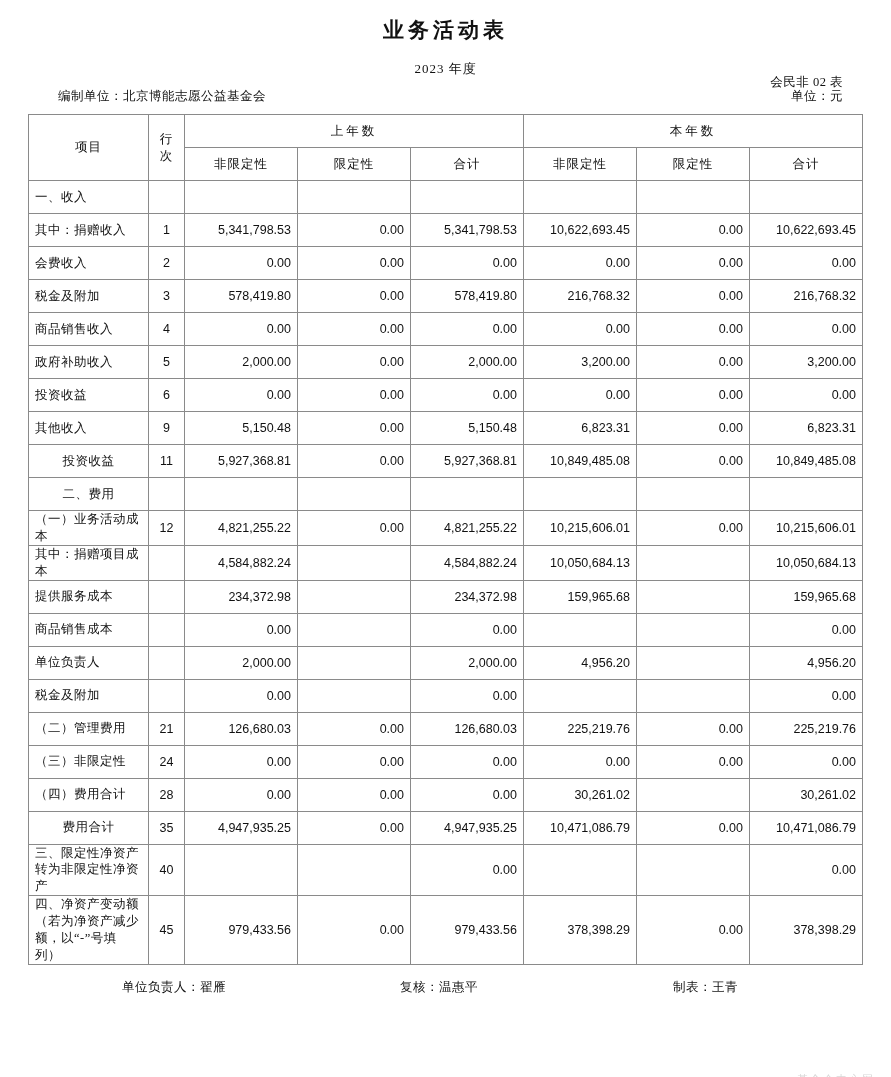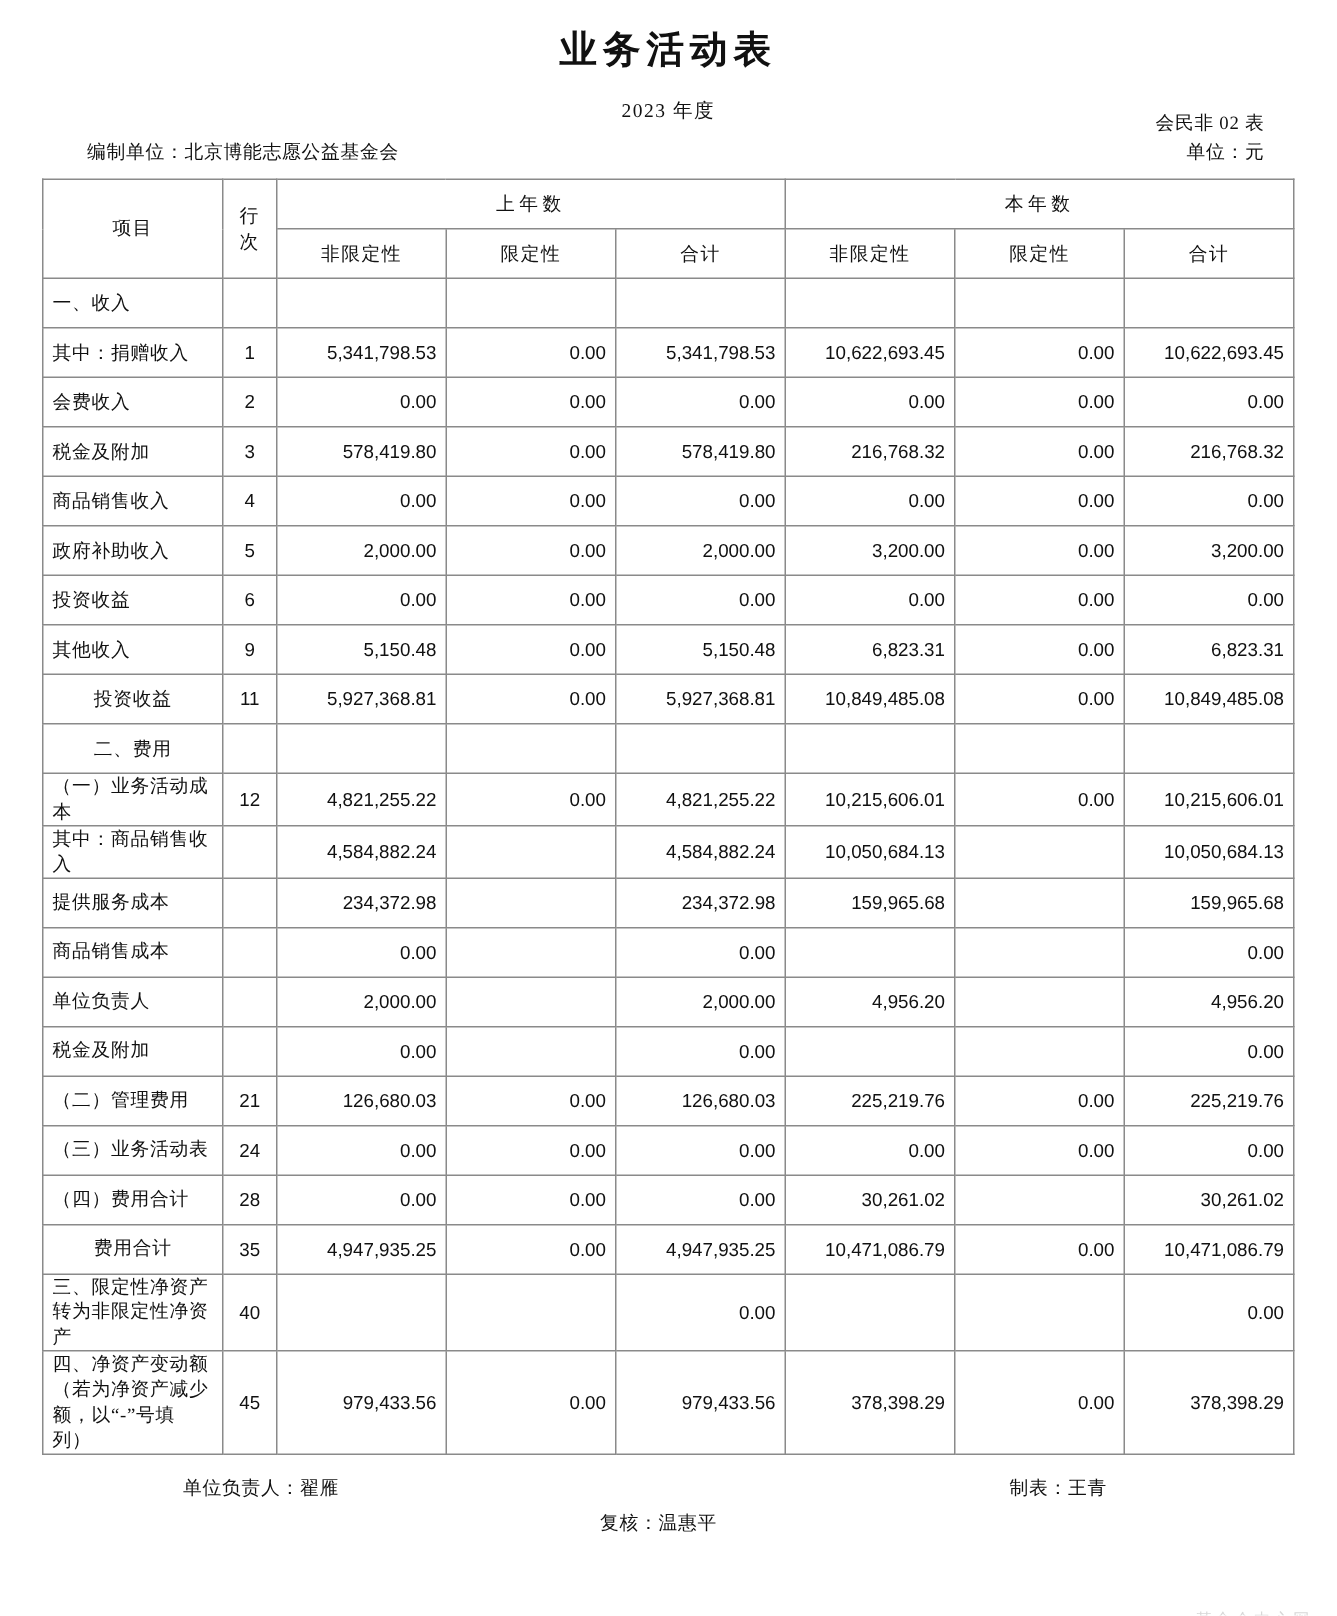--- a/index.html
+++ b/index.html
@@ -16,21 +16,21 @@
   }
   .page {
     position: relative;
     width: 891px;
     height: 1077px;
     box-sizing: border-box;
     padding: 0;
   }
   .doc-title {
     text-align: center;
-    font-size: 25px;
+    font-size: 21px;
     font-weight: bold;
     letter-spacing: 4px;
     margin-top: 16px;
     font-family: Liberation Mono, monospace;
   }
   .doc-period {
     text-align: center;
     font-size: 13px;
     margin-top: 16px;
     letter-spacing: 1px;
@@ -116,21 +116,21 @@
     height: 24px;
     margin-top: 14px;
     font-size: 12.5px;
   }
   .footer span {
     position: absolute;
     white-space: nowrap;
     letter-spacing: 0.5px;
   }
   .f1 { left: 122px; }
-  .f2 { left: 400px; margin-top: 23px; }
+  .f2 { left: 400px; }
   .f3 { left: 673px; }
   .watermark {
     position: absolute;
     right: 16px;
     bottom: 6px;
     font-size: 11px;
     color: #d8d8d8;
     letter-spacing: 2px;
   }
 </style>
@@ -280,21 +280,21 @@
           <td class="label">（一）业务活动成本</td>
           <td class="lineno">12</td>
           <td class="num">4,821,255.22</td>
           <td class="num">0.00</td>
           <td class="num">4,821,255.22</td>
           <td class="num">10,215,606.01</td>
           <td class="num">0.00</td>
           <td class="num">10,215,606.01</td>
         </tr>
         <tr>
-          <td class="label">其中：商品销售收入</td>
+          <td class="label">其中：捐赠项目成本</td>
           <td class="lineno"></td>
           <td class="num">4,584,882.24</td>
           <td class="num"></td>
           <td class="num">4,584,882.24</td>
           <td class="num">10,050,684.13</td>
           <td class="num"></td>
           <td class="num">10,050,684.13</td>
         </tr>
         <tr>
           <td class="label">提供服务成本</td>
@@ -340,21 +340,21 @@
           <td class="label">（二）管理费用</td>
           <td class="lineno">21</td>
           <td class="num">126,680.03</td>
           <td class="num">0.00</td>
           <td class="num">126,680.03</td>
           <td class="num">225,219.76</td>
           <td class="num">0.00</td>
           <td class="num">225,219.76</td>
         </tr>
         <tr>
-          <td class="label">（三）业务活动表</td>
+          <td class="label">（三）非限定性</td>
           <td class="lineno">24</td>
           <td class="num">0.00</td>
           <td class="num">0.00</td>
           <td class="num">0.00</td>
           <td class="num">0.00</td>
           <td class="num">0.00</td>
           <td class="num">0.00</td>
         </tr>
         <tr>
           <td class="label">（四）费用合计</td>

